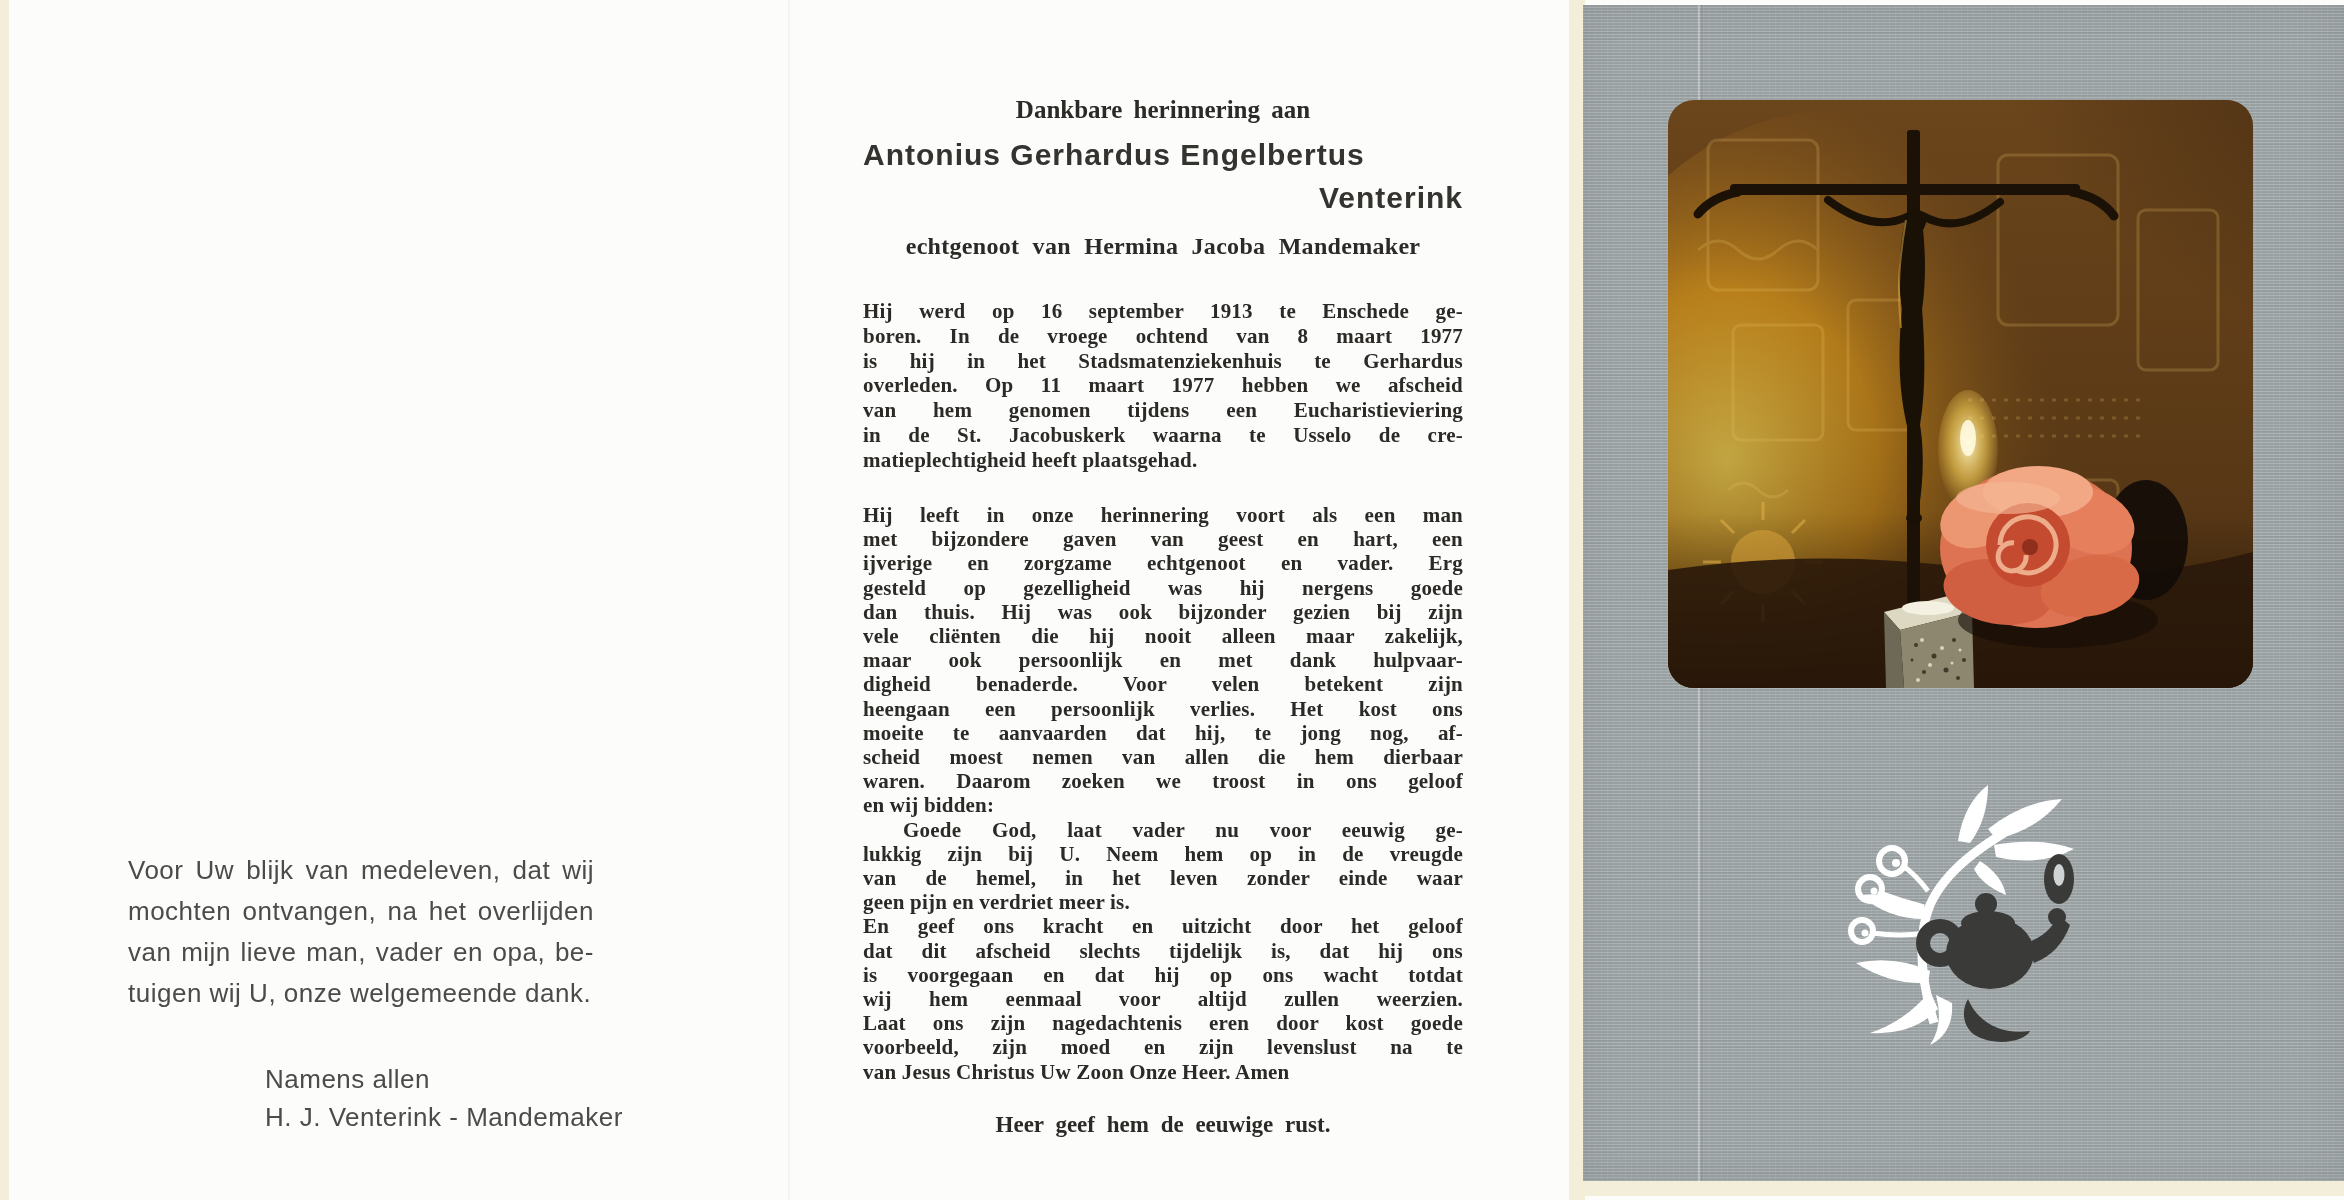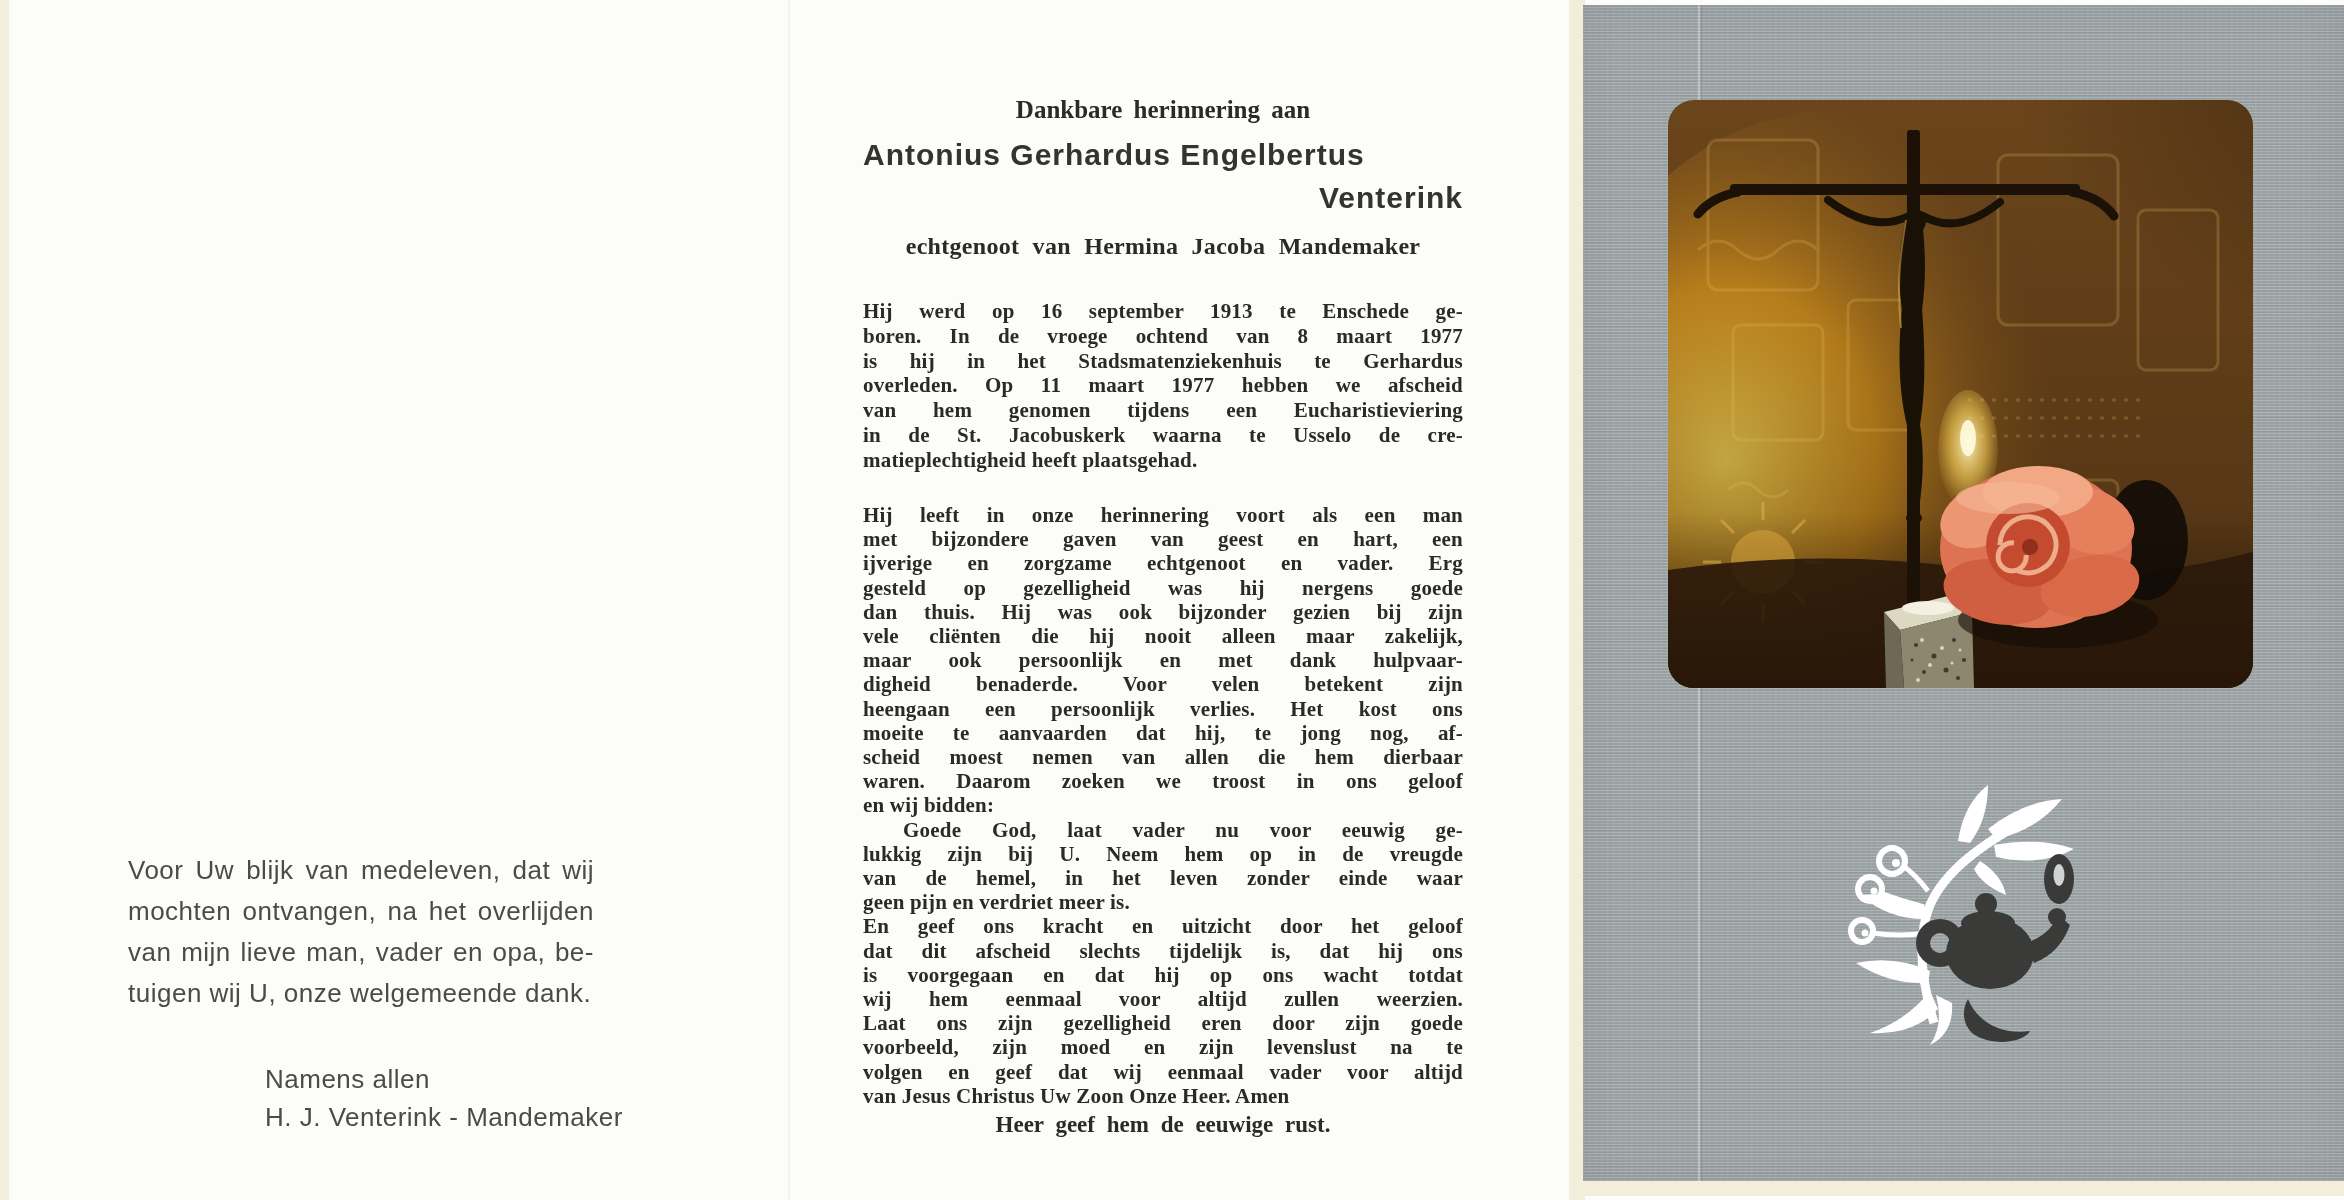--- a/index.html
+++ b/index.html
@@ -102,23 +102,22 @@
         <div class="tline">waren. Daarom zoeken we troost in ons geloof</div>
         <div class="tline noJust">en wij bidden:</div>
         <div class="tline indent">Goede God, laat vader nu voor eeuwig ge-</div>
         <div class="tline">lukkig zijn bij U. Neem hem op in de vreugde</div>
         <div class="tline">van de hemel, in het leven zonder einde waar</div>
         <div class="tline noJust">geen pijn en verdriet meer is.</div>
         <div class="tline">En geef ons kracht en uitzicht door het geloof</div>
         <div class="tline">dat dit afscheid slechts tijdelijk is, dat hij ons</div>
         <div class="tline">is voorgegaan en dat hij op ons wacht totdat</div>
         <div class="tline">wij hem eenmaal voor altijd zullen weerzien.</div>
-        <div class="tline">Laat ons zijn gezelligheid eren door zijn goede</div>
+        <div class="tline">Laat ons zijn nagedachtenis eren door kost goede</div>
         <div class="tline">voorbeeld, zijn moed en zijn levenslust na te</div>
-        <div class="tline">volgen en geef dat wij eenmaal vader voor altijd</div>
         <div class="tline noJust">van Jesus Christus Uw Zoon Onze Heer. Amen</div>
       </div>
     <div class="closing">Heer geef hem de eeuwige rust.</div>
   </div>
 
   <div class="edge-strip mid"></div>
 
   <div class="cover">
     <div class="crease"></div>
     <div class="crease2"></div>

